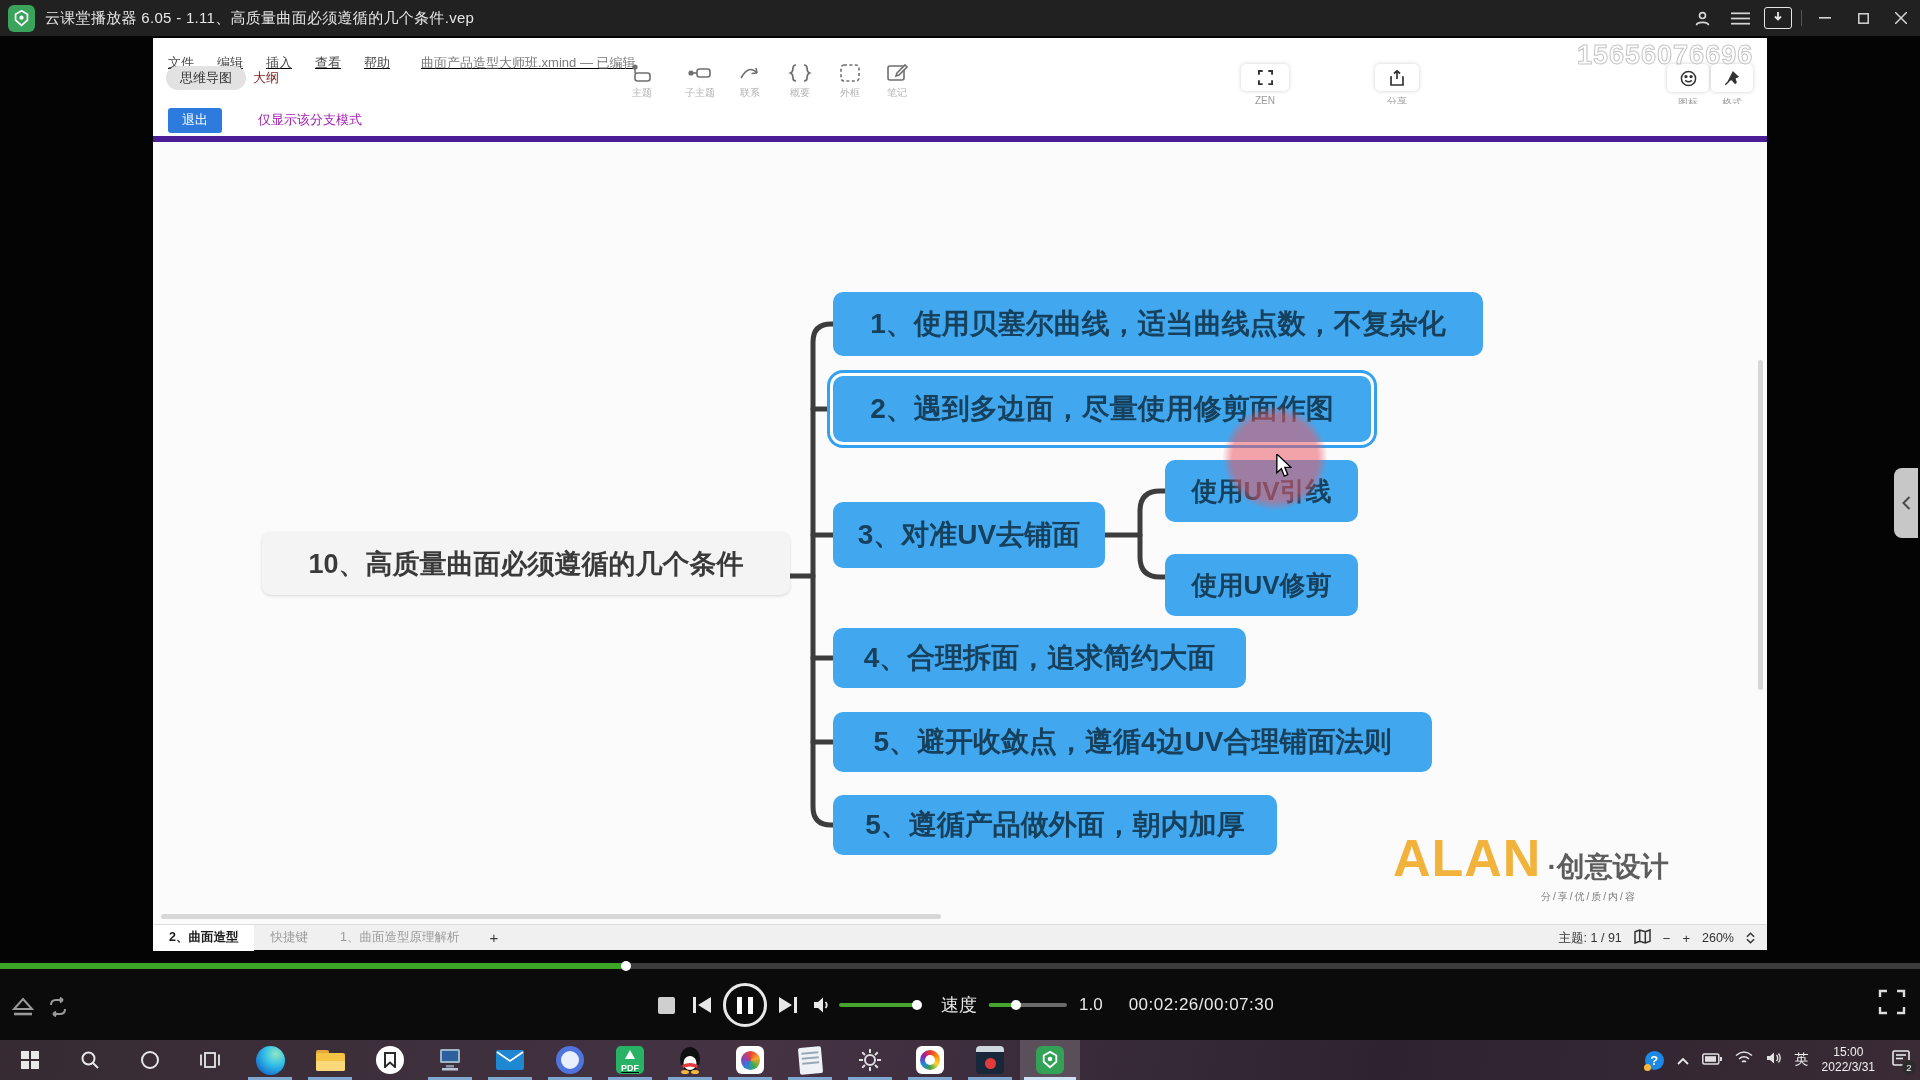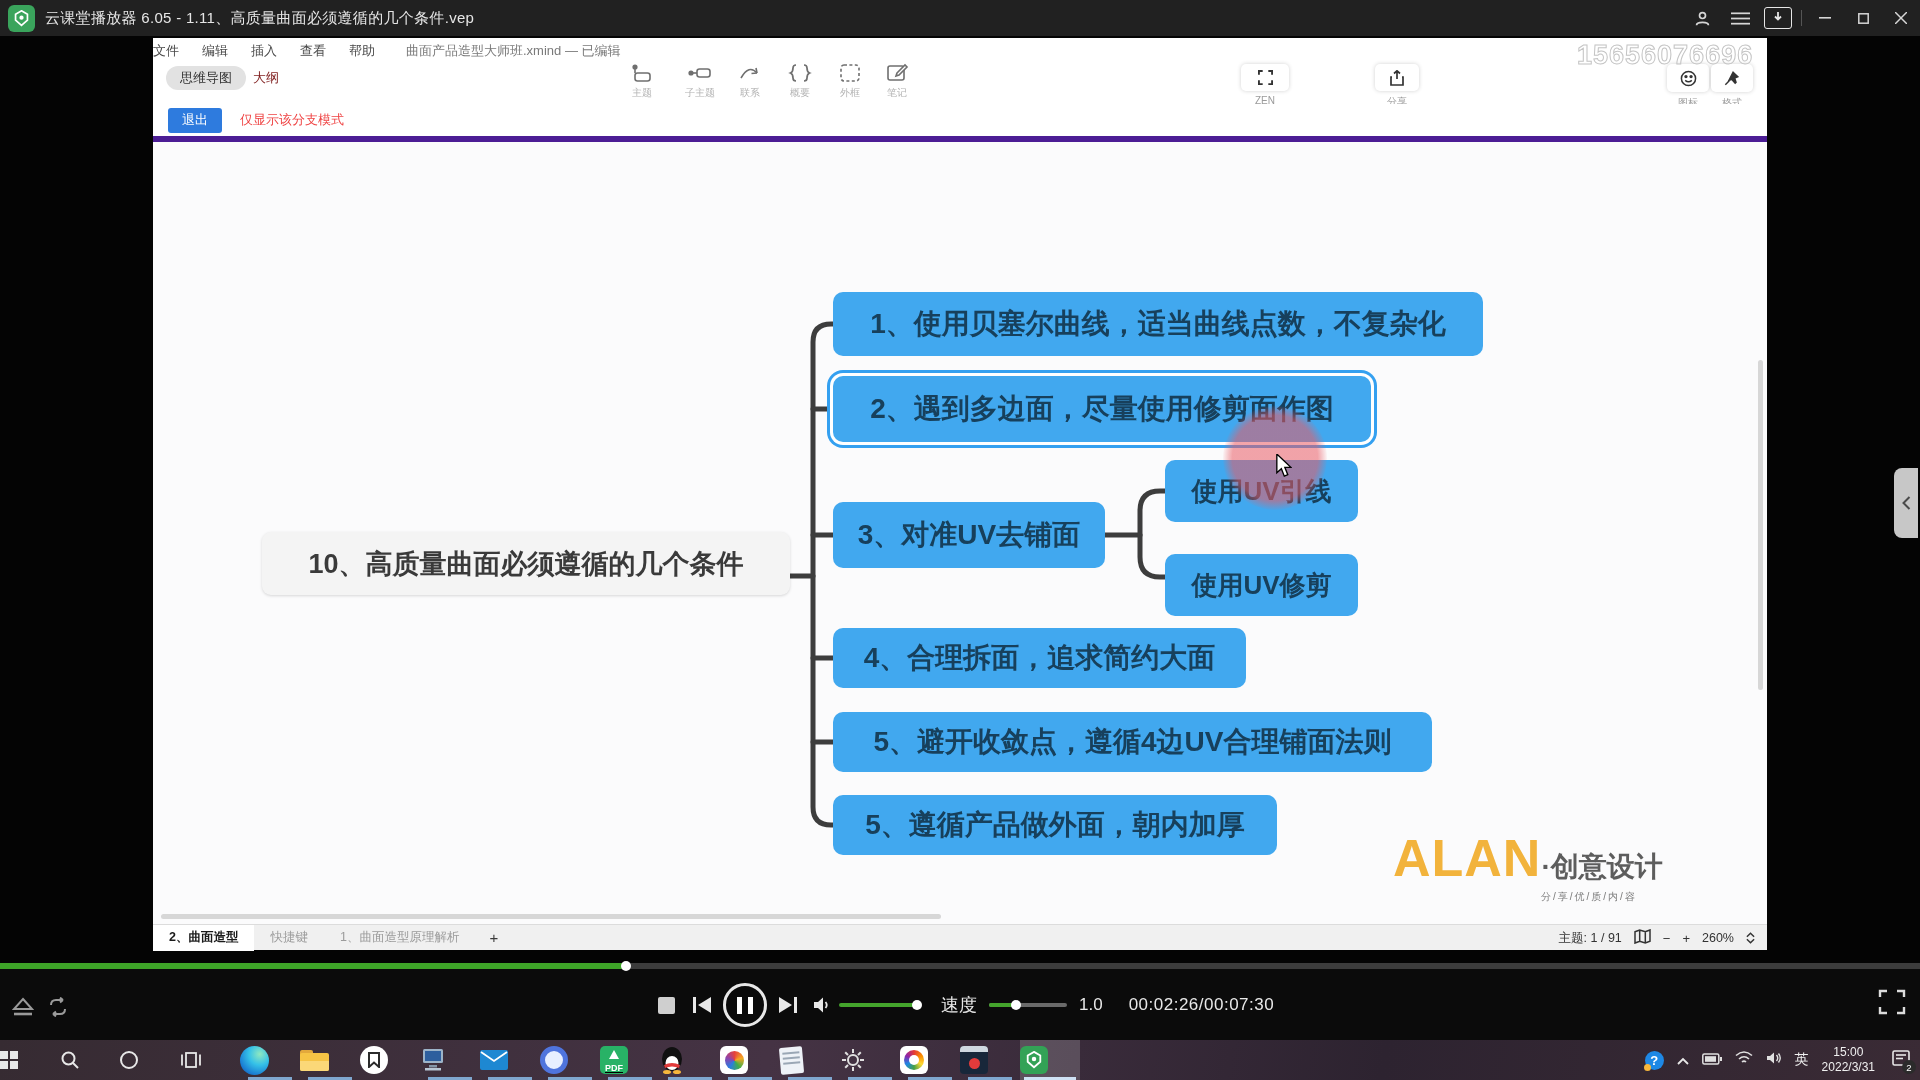--- a/index.html
+++ b/index.html
@@ -18,22 +18,22 @@
     color:#d6d6d6; }
   .tb-sep { width:1px; height:16px; background:#555; margin:0 4px; }
   .dl-box { border:1.5px solid #e6e6e6; border-radius:3px; width:28px; height:22px;
     display:flex; align-items:center; justify-content:center; }
 
   
   .video { position:absolute; left:0; top:36px; width:1920px; height:927px; background:#040404; }
 
   .xmind { position:absolute; left:153px; top:2px; width:1614px; height:912px; background:#ffffff; }
 
-  .xm-menubar { position:absolute; left:0; top:0; width:100%; height:26px; display:flex;
-    align-items:center; gap:23px; }
+  .xm-menubar { position:absolute; left:0; top:12px; width:100%; height:26px; display:flex;
+    align-items:center; padding-left:15px; gap:23px;text-decoration:underline; }
   .xm-menu-item { font-size:13px; color:#4a4a4a; }
   .xm-filename { font-size:13px; color:#7a7a7a; margin-left:8px; }
 
   .xm-toolrow { position:absolute; left:0; top:26px; width:100%; height:40px; }
   .view-pill { position:absolute; left:13px; top:2px; height:24px; padding:0 14px;
     background:#e2e2e2; border-radius:12px; font-size:13px; color:#333;
     display:flex; align-items:center; }
   .view-plain { position:absolute; left:100px; top:2px; height:24px; font-size:13px;
     color:#7f1d1d; display:flex; align-items:center; }
 
@@ -45,42 +45,42 @@
     box-shadow:0 0 4px rgba(0,0,0,.18); display:flex; align-items:center; justify-content:center; }
   .rt-lbl { position:absolute; font-size:10px; color:#9a9a9a; text-align:center; }
 
   .wm-number { position:absolute; left:1424px; top:2px; font-size:27px; font-weight:bold;
     color:rgba(255,255,255,.18); -webkit-text-stroke:1px #c4c4c4; letter-spacing:1px; z-index:5; }
 
   .xm-branchbar { position:absolute; left:0; top:66px; width:100%; height:38px; background:#fff;
     border-bottom:6px solid #4c1d95; display:flex; align-items:center; }
   .exit-btn { margin-left:15px; width:54px; height:25px; background:#2e7bde; color:#fff;
     font-size:13px; border:none; border-radius:3px; display:flex; align-items:center; justify-content:center; }
-  .mode-lbl { margin-left:18px; font-size:13px; color:#ef4444; }
+  .mode-lbl { margin-left:36px; font-size:13px; color:#a21caf; }
 
   .xm-canvas { position:absolute; left:0; top:104px; width:1614px; height:782px; background:#fbfbfc; overflow:hidden; }
   .edges { position:absolute; left:0; top:0; }
 
   .node { position:absolute; display:flex; align-items:center; justify-content:center;
     border-radius:10px; white-space:nowrap; }
   .node.blue { background:#41a8ef; color:#17405c; font-size:28px; font-weight:600; }
   .node.root { background:#f4f4f4; color:#3a3a3a; font-size:27px; font-weight:600;
     border-radius:9px; box-shadow:0 1px 3px rgba(0,0,0,.15); }
   .node.sel { box-shadow:0 0 0 3px #fff, 0 0 0 6px #34a0f0; }
   .node.small { font-size:26px; }
 
   .click-halo { position:absolute; left:1070px; top:264px; width:104px; height:104px;
     border-radius:50%;
     background:radial-gradient(circle, rgba(233,90,100,.55) 58%, rgba(233,90,100,0) 72%); }
   .cursor { position:absolute; left:1122px; top:312px; }
 
   .brand { position:absolute; left:1240px; top:690px; text-align:left; }
   .brand-line1 { display:flex; align-items:baseline; }
   .brand-name { font-size:52px; font-weight:bold; color:#f2b33c; letter-spacing:1px; line-height:1; }
-  .brand-suffix { font-size:28px; font-weight:bold; color:#5d5d5d; margin-left:0; }
+  .brand-suffix { font-size:28px; font-weight:bold; color:#5d5d5d; margin-left:6px; }
   .brand-tag { font-size:10px; color:#7a7a7a; letter-spacing:2px; margin:4px 0 0 148px; }
 
   .hscroll { position:absolute; left:8px; top:876px; width:780px; height:5px; background:#d7d7d7; border-radius:3px; }
   .vscroll { position:absolute; left:1605px; top:322px; width:5px; height:330px; background:#d7d7d7; border-radius:3px; }
 
   .xm-sheetbar { position:absolute; left:0; top:886px; width:100%; height:26px; background:#f0f0f0;
     border-top:1px solid #dcdcdc; display:flex; align-items:center; }
   .sheet { height:26px; display:flex; align-items:center; padding:0 16px; font-size:12.5px; color:#9b9b9b; }
   .sheet.active { background:#fff; color:#1a1a1a; font-weight:bold; }
   .sheet-add { font-size:15px; color:#3a3a3a; padding:0 14px; }
@@ -112,21 +112,21 @@
   .dot { position:absolute; top:-3px; width:10px; height:10px; background:#fff; border-radius:50%; }
   .pb-txt { color:#e8e8e8; font-size:17px; }
   .speed-lbl { margin-left:14px; font-size:18px; }
   .time-lbl { margin-left:26px; letter-spacing:.5px; }
   .pb-right { position:absolute; right:14px; top:26px; }
 
   
   .taskbar { position:absolute; left:0; top:1040px; width:1920px; height:40px;
     background:linear-gradient(100deg,#362b32 0%,#453344 40%,#2d2330 72%,#3a2b35 100%);
     display:flex; align-items:stretch; }
-  .tb-slot { position:relative; width:60px; height:40px; display:flex; align-items:center; justify-content:flex-start;text-decoration:underline; }
+  .tb-slot { position:relative; width:60px; height:40px; display:flex; align-items:center; justify-content:center;text-decoration:underline; }
   .tb-slot.active { background:rgba(255,255,255,.17); }
   .dash { position:absolute; bottom:0; left:8px; width:44px; height:3px; background:#7fa7cf; }
   .dash.hot { left:4px; width:52px; background:#cfe2f5; }
 
   .win-grid { display:grid; grid-template-columns:8px 8px; grid-template-rows:8px 8px; gap:2px; }
   .win-grid i { background:#e8e8e8; }
   .cortana { width:18px; height:18px; border:2.5px solid #e8e8e8; border-radius:50%; }
   .edge-ic { width:29px; height:29px; border-radius:50%;
     background:radial-gradient(circle at 68% 28%, #8fe8c0 0%, #35c1e8 38%, #1b7fd4 72%, #124e9e 100%); }
   .folder { position:relative; width:29px; height:21px; }

